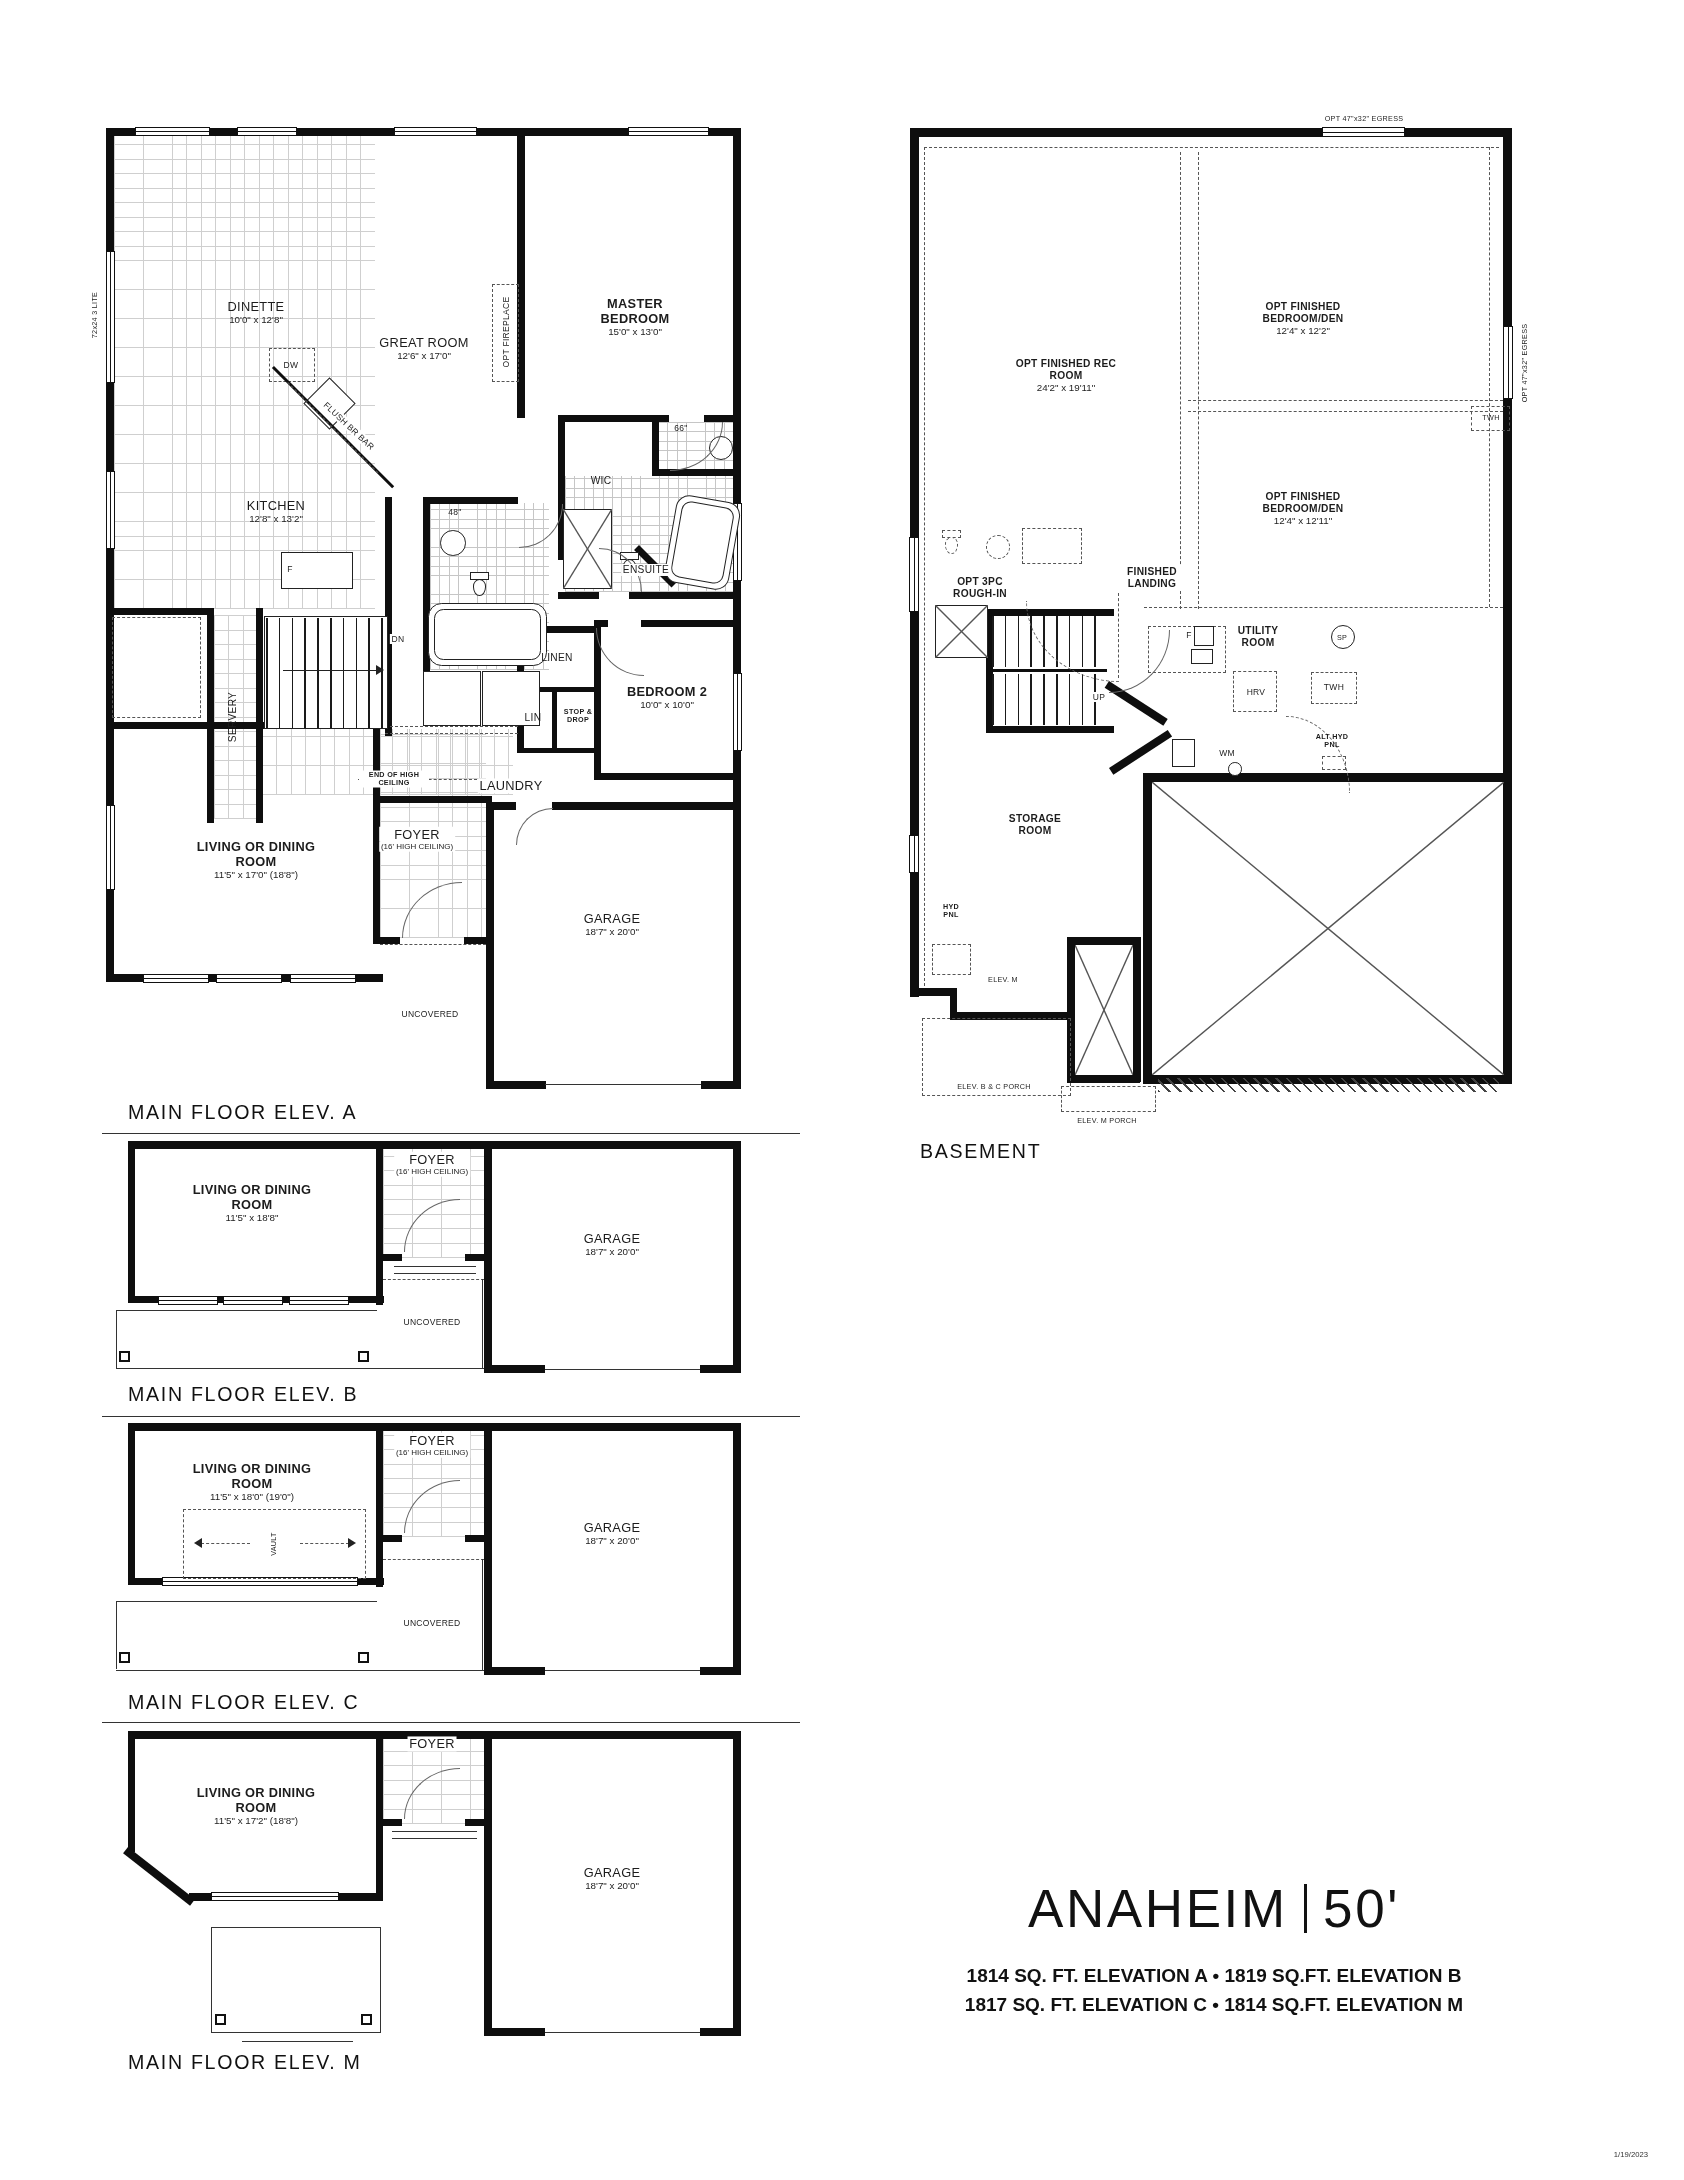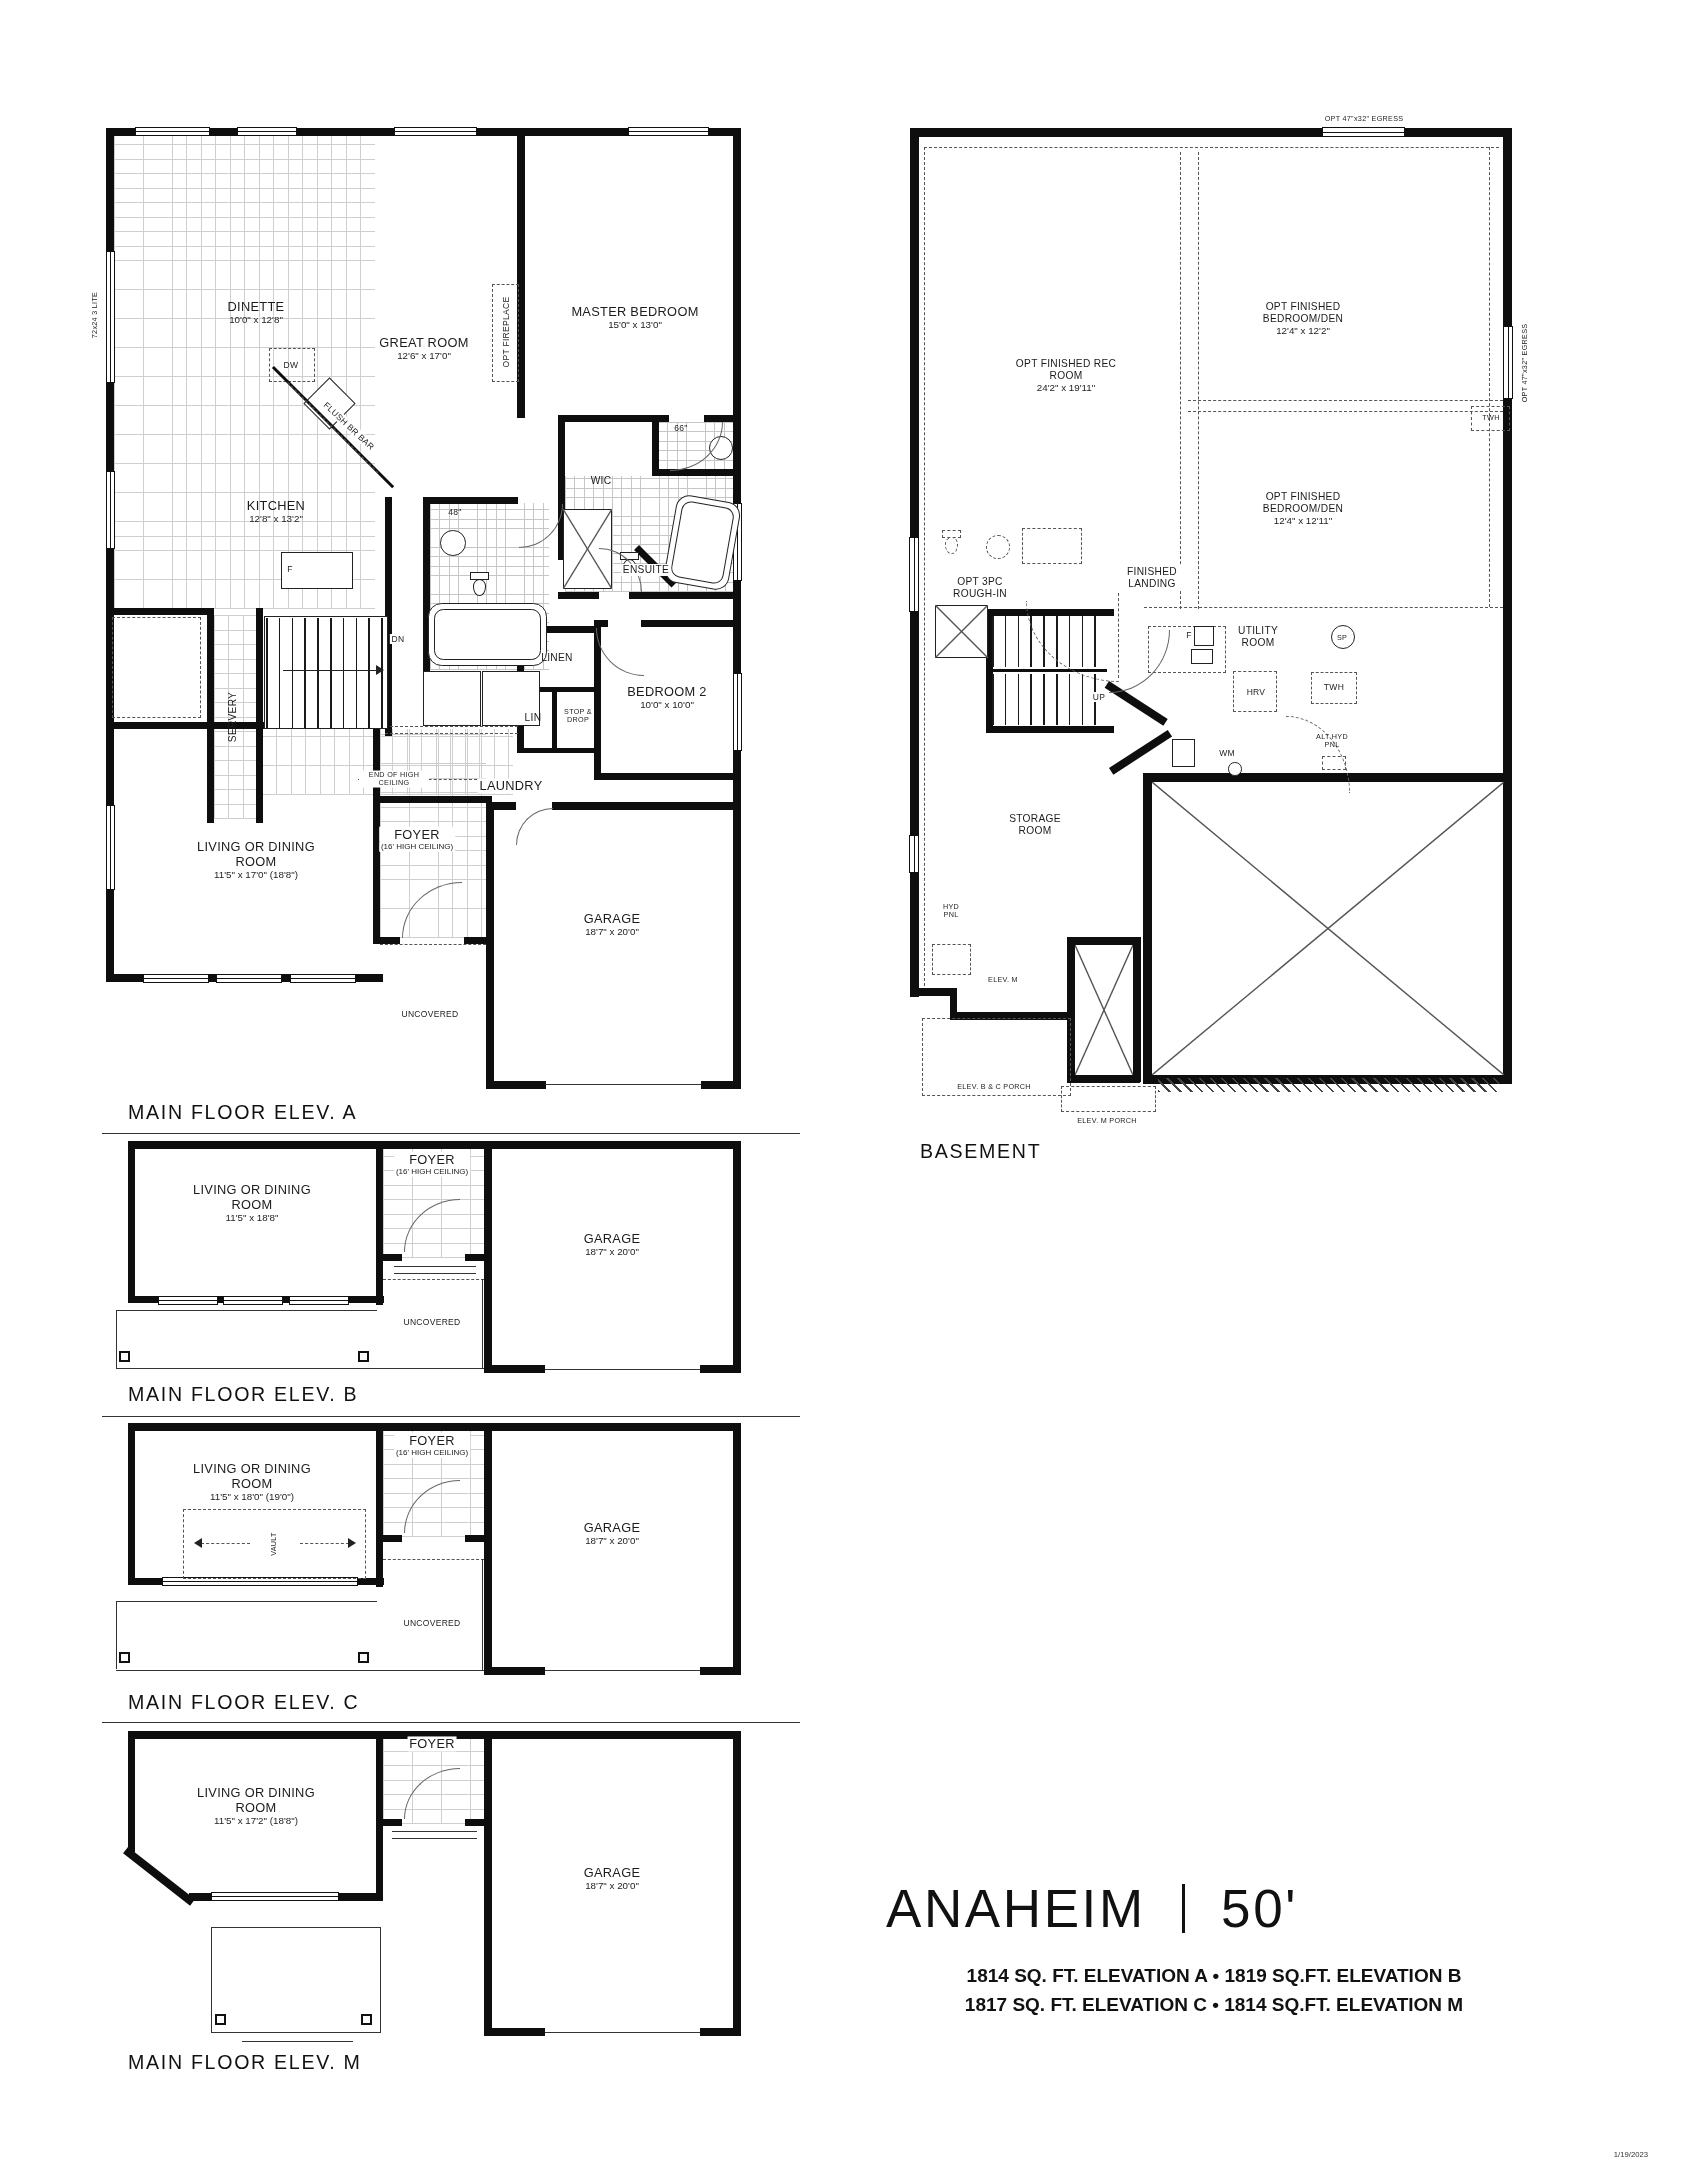--- a/index.html
+++ b/index.html
@@ -42,30 +42,30 @@
   .wc.dashed::before,.wc.dashed::after{border-style:dashed;border-width:1.3px;border-color:#555;}
   .xsvg{position:absolute;}
   .xsvg line{stroke:#555;stroke-width:1.4;}
   .post{position:absolute;width:11px;height:11px;border:2.1px solid #111;background:#fff;box-sizing:border-box;}
   .tri-r{position:absolute;width:0;height:0;border-top:5.1px solid transparent;border-bottom:5.1px solid transparent;border-left:8.5px solid #222;}
   .tri-l{position:absolute;width:0;height:0;border-top:5.1px solid transparent;border-bottom:5.1px solid transparent;border-right:8.5px solid #222;}
   .rlabel{position:absolute;transform:translate(-50%,-50%);text-align:center;line-height:1.18;color:#1c1c1c;}
   .rlabel .rname{display:block;font-size:12.8px;letter-spacing:0.3px;white-space:nowrap;}
   .rlabel .rdims{display:block;font-size:9.8px;}
   .rlabel .rnote{display:block;font-size:8px;}
-  .rlabel.wrap .rname{white-space:normal;}
+  .rlabel.wrap .rname{white-space:normal;font-weight:bold;}
   .rlabel.s .rname{font-size:10.2px;}
   .rlabel.xs .rname{font-size:8.5px;}
   .rlabel.xxs .rname{font-size:7.2px;}
   .rlabel.rot{transform:translate(-50%,-50%) rotate(-90deg);}
   .rlabel.rot45{transform:translate(-50%,-50%) rotate(43deg);}
   .bgw .rname,.bgw .rnote{background:#fff;padding:0 1.7px;}
   .plan-title{position:absolute;font-size:19.6px;letter-spacing:1.7px;color:#111;white-space:nowrap;}
   #titleblock{position:absolute;left:886px;top:1878px;width:656px;text-align:center;}
-  #title-row{display:flex;align-items:center;justify-content:flex-start;gap:36px;}
+  #title-row{display:flex;align-items:center;justify-content:center;gap:16px;}
   #title-row .big{font-size:53px;letter-spacing:2.6px;color:#111;}
   #title-bar{width:3.4px;height:49px;background:#111;}
   #specs{margin-top:22px;font-weight:bold;font-size:19px;color:#111;line-height:1.55;}
   #datestamp{position:absolute;right:37px;top:2150px;font-size:7.7px;color:#333;}
 </style>
 </head>
 <body>
 
 <div id="page">
 

